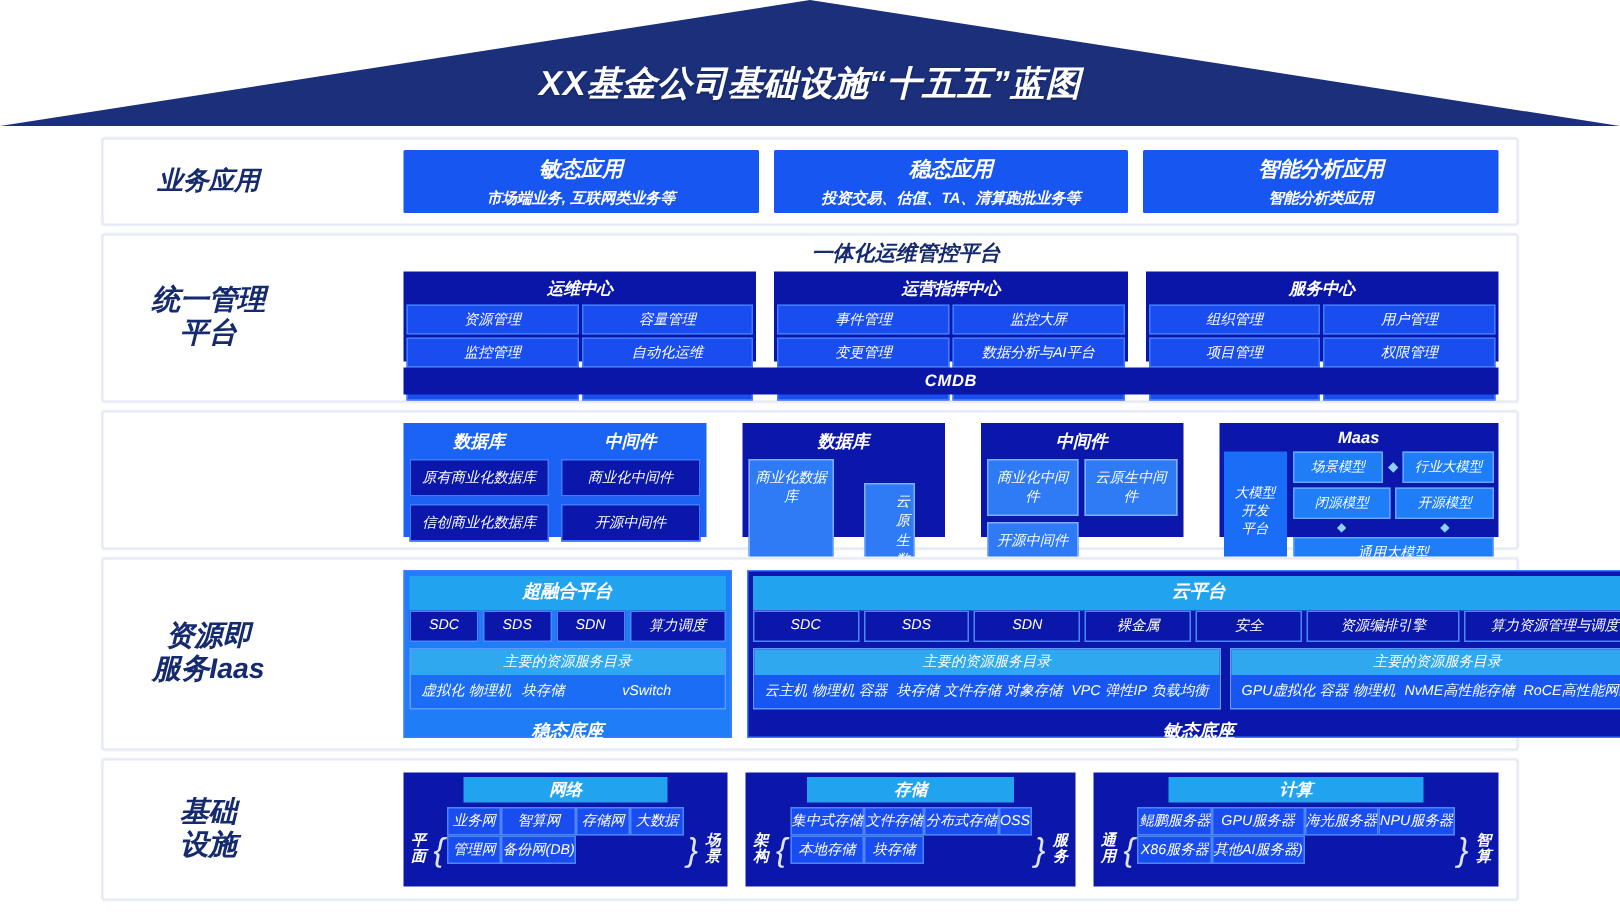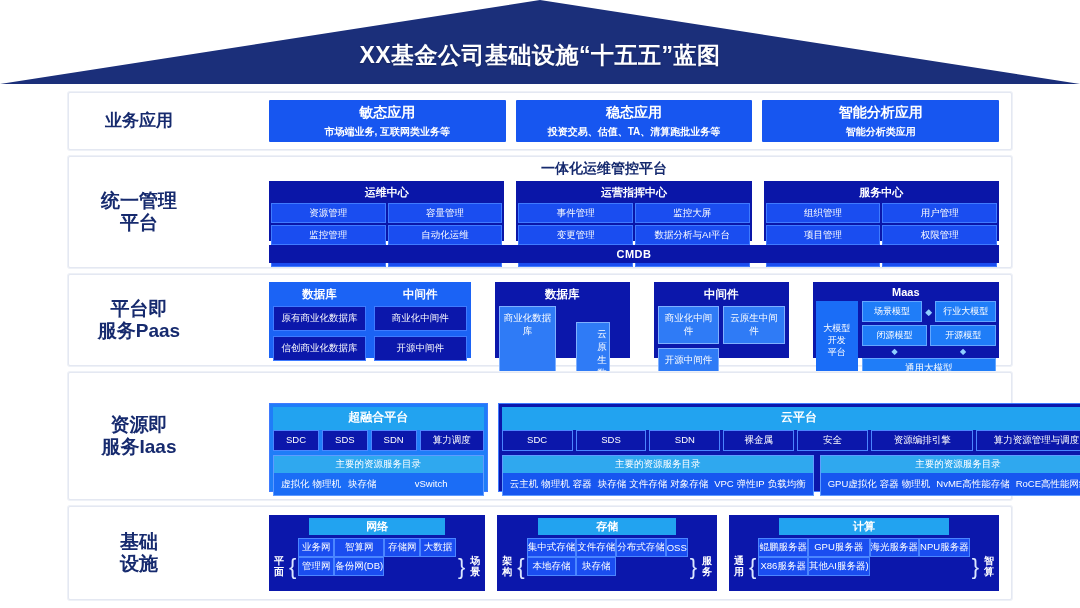--- a/index.html
+++ b/index.html
@@ -2,21 +2,21 @@
 <html><head>
 <meta charset="utf-8">
 <style>
   * { box-sizing: border-box; margin: 0; padding: 0; }
   html, body {
     width: 1080px; height: 608px;
     background: #ffffff;
     font-family: "Liberation Sans", "DejaVu Sans", sans-serif;
     overflow: hidden;
   }
-  #root { position: relative; width: 1044px; height: 608px; background: #ffffff; }
+  #root { position: relative; width: 1044px; height: 608px; background: #ffffff; font-style: italic; }
 
   
   .banner {
     position: absolute; left: 0; top: 0; width: 1080px; height: 84px;
     overflow: hidden;
   }
   .banner-shape {
     position: absolute; left: 0; top: 0; width: 1080px; height: 84px;
     background: #1b2f7a;
     clip-path: polygon(0% 100%, 50% 0%, 100% 100%);
@@ -145,21 +145,21 @@
     text-align: center; padding: 3px 0; border: 1px solid #63a6ff;
   }
 
   
   .iaas-wrap {
     position: absolute; left: 60px; right: 12px; top: 7px; bottom: 7px;
     display: flex; gap: 10px;
   }
   .plat {
     display: flex; flex-direction: column;
-    padding: 3px; border: 1px solid #3f7bff; margin-top: 23px;
+    padding: 3px; border: 1px solid #3f7bff;
   }
   .plat.hci { background: #1f7df8; }
   .plat.cloud { background: #0b17ab; }
   .plat-title {
     text-align: center; color: #ffffff; font-size: 12px;
     font-weight: bold; padding: 2px 0 4px; background: #22a3f0;
   }
   .plat.cloud .plat-title { background: #22a3f0; }
   .plat-tags { display: flex; gap: 3px; margin-bottom: 4px; }
   .plat-tag {
@@ -293,26 +293,20 @@
             <div class="mgmt-cell">配额管理</div>
           </div>
         </div>
 
       </div>
       <div class="cmdb-bar">CMDB</div>
     </div>
   </div>
 
   <div class="row" id="row-paas">
-    <div class="row-label">
-      <div>
-        <div>平台即</div>
-        <div>服务Paas</div>
-      </div>
-    </div>
     <div class="row-body">
       <div class="paas-wrap">
 
         <div class="paas-light" style="flex: 1.45;">
           <div class="pg-col">
             <div class="pg-title">数据库</div>
             <div class="pg-chip">原有商业化数据库</div>
             <div class="pg-chip">信创商业化数据库</div>
           </div>
           <div class="pg-col">

